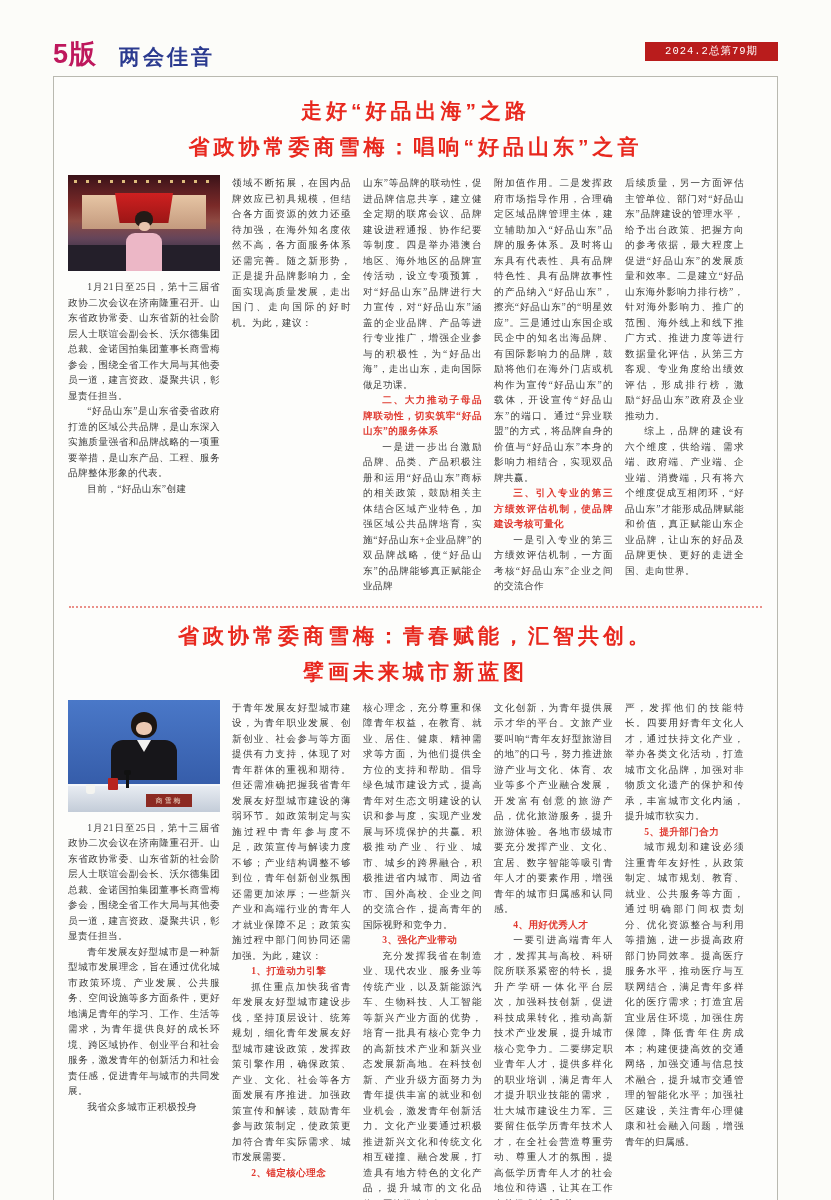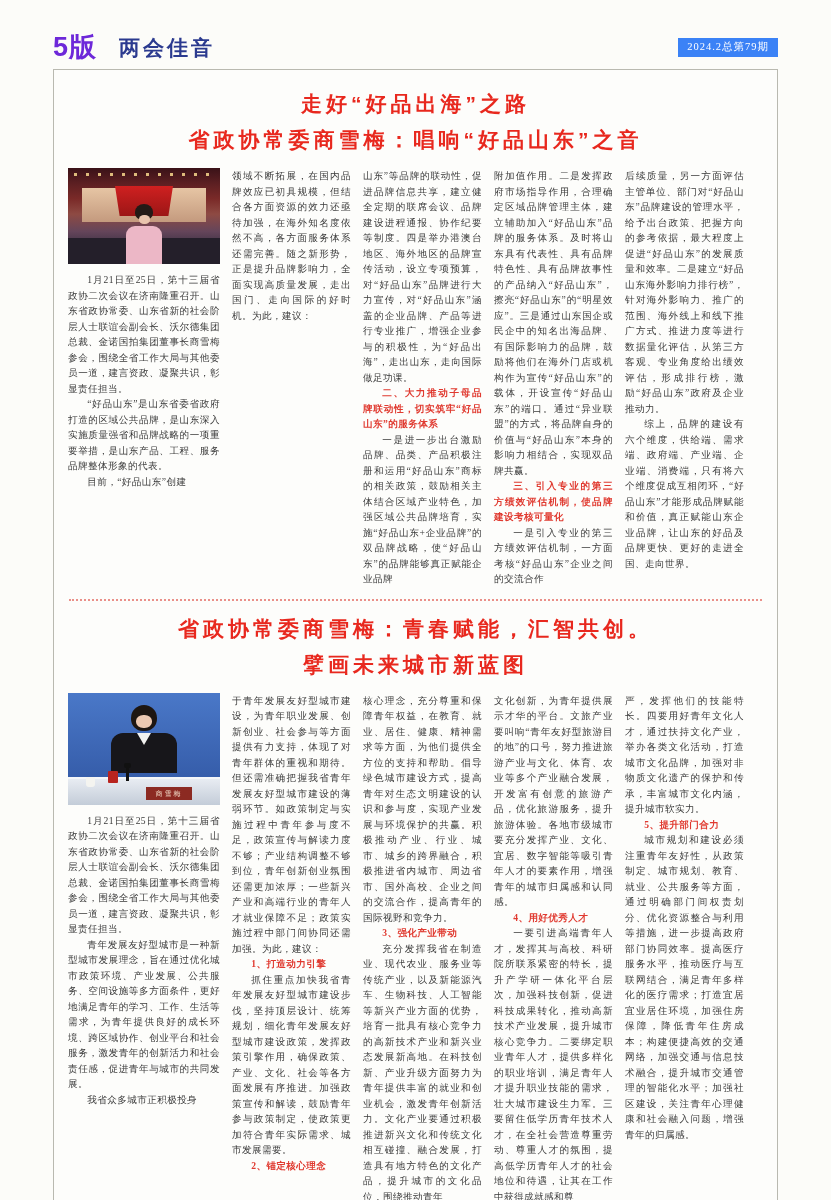--- a/index.html
+++ b/index.html
@@ -8,31 +8,31 @@
     background:#fcfcf9;
     font-family:"Liberation Serif","DejaVu Serif",serif;
     overflow:hidden;
   }
   .page{width:725px;margin:0 auto;padding-top:34px;}
 
   
   .masthead{display:flex;align-items:flex-end;margin-bottom:8px;}
   .page-num{
     font-family:"Liberation Sans","DejaVu Sans",sans-serif;
-    font-weight:900;font-size:27px;color:#6d28d9;letter-spacing:1px;line-height:1;
+    font-weight:900;font-size:27px;color:#be185d;letter-spacing:1px;line-height:1;margin-top:7px;
   }
   .section-title{
-    font-family:Liberation Mono, monospace;
+    font-family:Liberation Sans, sans-serif;
     font-weight:900;font-size:21px;color:#2b3a8f;letter-spacing:3px;
     margin-left:22px;line-height:1.1;
   }
   .issue-badge{
-    margin-left:auto;background:#3b82f6;color:#ffffff;
-    font-family:Liberation Serif, serif;
-    font-size:10.5px;padding:2px 9px 3px;letter-spacing:1px;align-self:center;
+    margin-left:auto;background:#b91c1c;color:#ffffff;
+    font-family:Liberation Mono, monospace;
+    font-size:10.5px;padding:2px 20px 3px;letter-spacing:1px;align-self:center;
   }
 
   
   .sheet{
     border:1px solid #b9b9b0;background:#fdfdfb;
     padding:10px 14px 16px;
   }
 
   .art-title{margin:6px 0 10px;text-align:center;}
   .tline{

